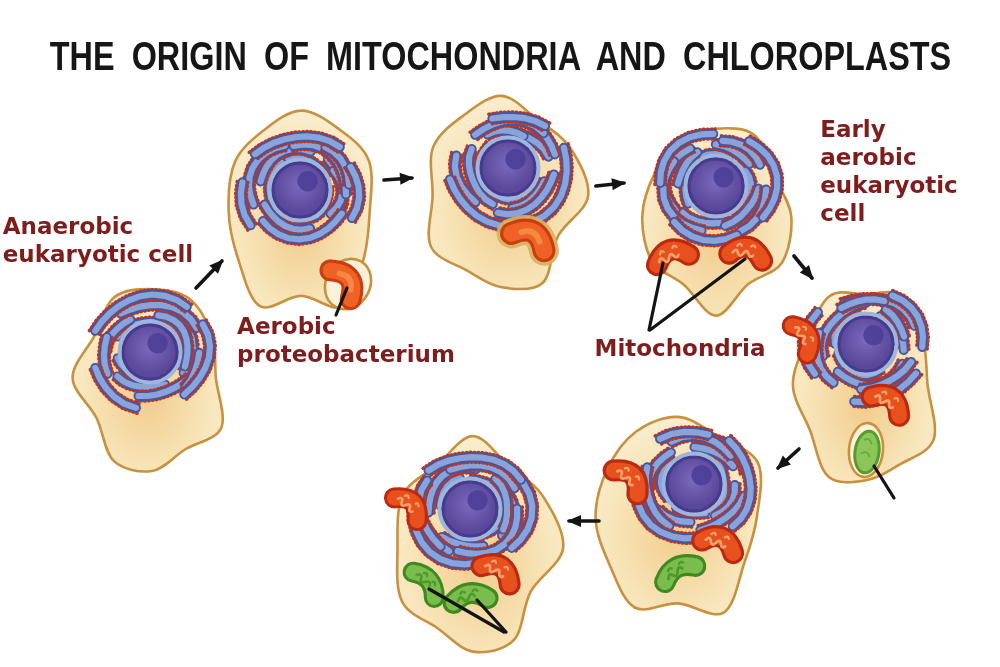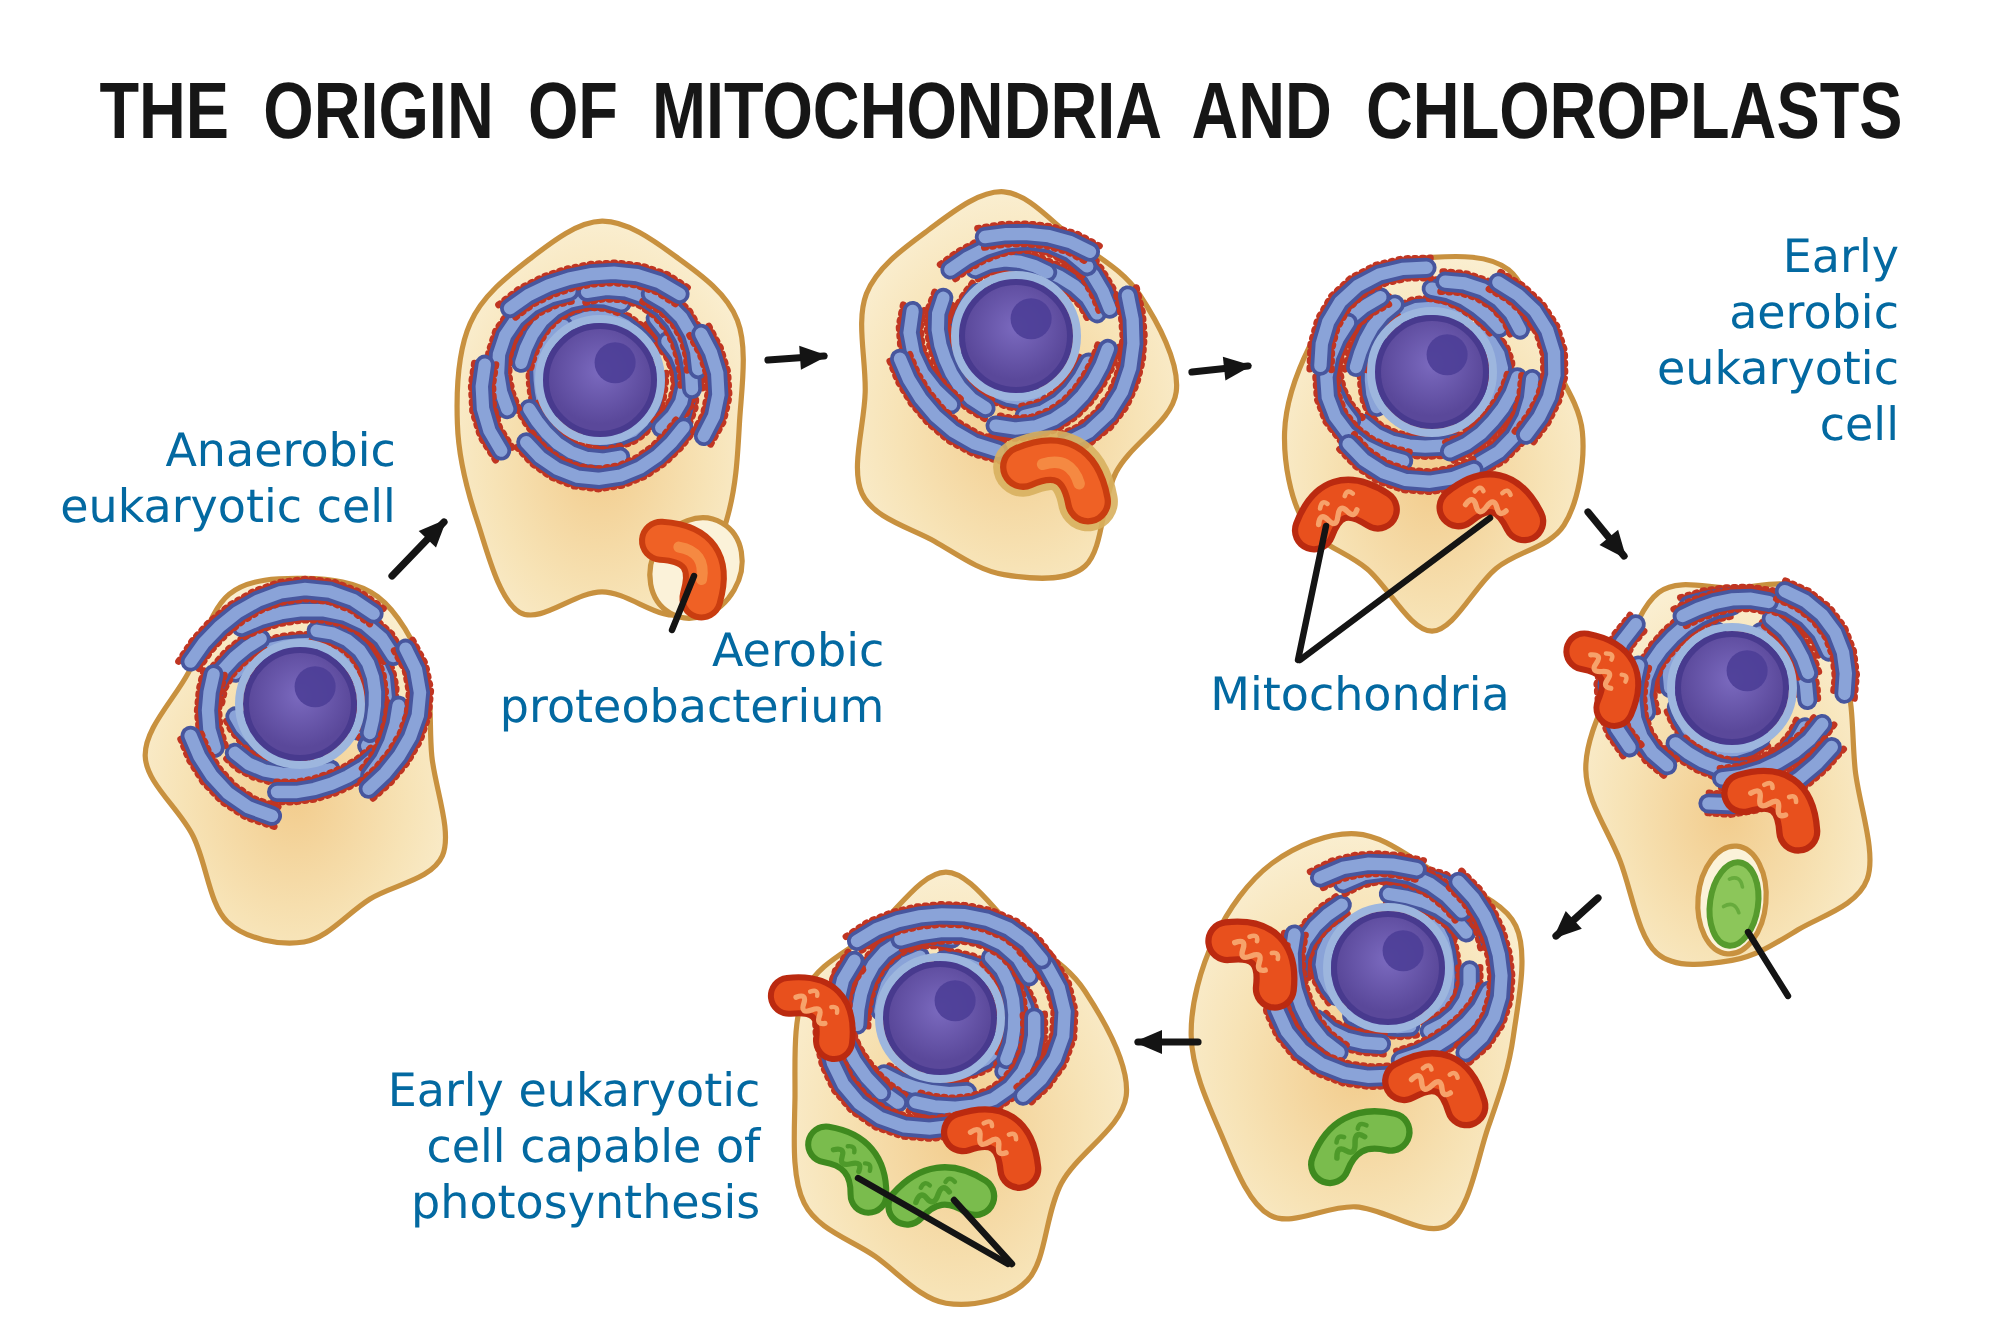--- a/index.html
+++ b/index.html
@@ -4,22 +4,22 @@
 <style>
   html,body{margin:0;padding:0;background:#fff;}
   .stage{position:relative;width:1000px;height:667px;background:#ffffff;overflow:hidden;
          font-family:"DejaVu Sans",sans-serif;}
   #art{position:absolute;left:0;top:0;}
   .title-row{position:absolute;left:0;top:30px;width:1000px;height:52px;
              display:flex;align-items:center;justify-content:center;}
   .title{font-family:"Liberation Sans",sans-serif;font-weight:bold;font-size:40px;
          color:#161616;white-space:nowrap;letter-spacing:0px;word-spacing:10px;
          transform:scaleX(0.81);transform-origin:center;}
-  .label{position:absolute;transform:translateX(-50%);text-align:right;
-         white-space:pre-line;font-size:23px;line-height:1.22;color:#0369a1;}
+  .label{position:absolute;transform:translateX(-50%);text-align:left;
+         white-space:pre-line;font-size:23px;line-height:1.22;color:#7f1d1d;font-weight:bold;}
 </style>
 </head>
 <body>
 
 <div class="stage">
   <svg id="art" width="1000" height="667" viewBox="0 0 1000 667">
       <defs>
         <radialGradient id="cellg" cx="50%" cy="60%" r="68%">
           <stop offset="0%" stop-color="#f2cc8d"></stop>
           <stop offset="55%" stop-color="#f7e3b6"></stop>
@@ -594,23 +594,20 @@
         <line x1="794" y1="256" x2="812" y2="278" stroke="#141414" stroke-width="3.6" stroke-linecap="round" marker-end="url(#ah)"></line>
         <line x1="799" y1="449" x2="778" y2="468" stroke="#141414" stroke-width="3.6" stroke-linecap="round" marker-end="url(#ah)"></line>
         <line x1="599" y1="521" x2="569" y2="521" stroke="#141414" stroke-width="3.6" stroke-linecap="round" marker-end="url(#ah)"></line>
       </g>
     </svg>
 
   <div class="title-row">
     <span class="title">THE  ORIGIN  OF  MITOCHONDRIA  AND  CHLOROPLASTS</span>
   </div>
 
-  <div class="label" style="left:114px;top:212px">Anaerobic
+  <div class="label" style="left:98px;top:212px">Anaerobic
 eukaryotic cell</div>
   <div class="label" style="left:346px;top:312px">Aerobic
 proteobacterium</div>
   <div class="label" style="left:680px;top:334px">Mitochondria</div>
   <div class="label" style="left:889px;top:115px">Early aerobic
 eukaryotic cell</div>
-  <div class="label" style="left:287px;top:532px">Early eukaryotic
-cell capable of
-photosynthesis</div>
 </div>
 
 </body></html>

